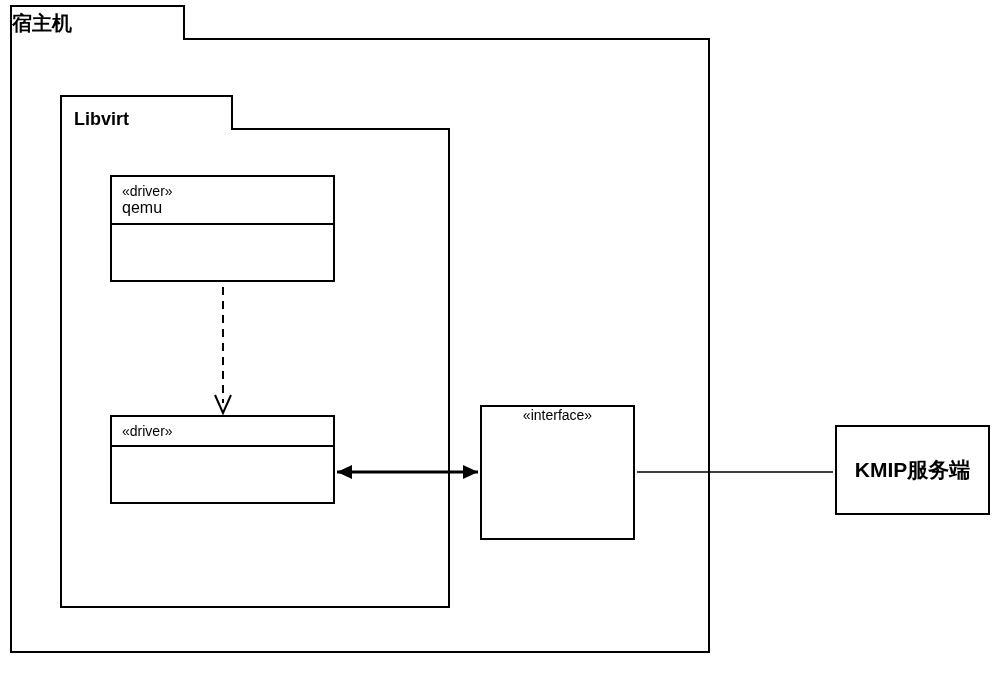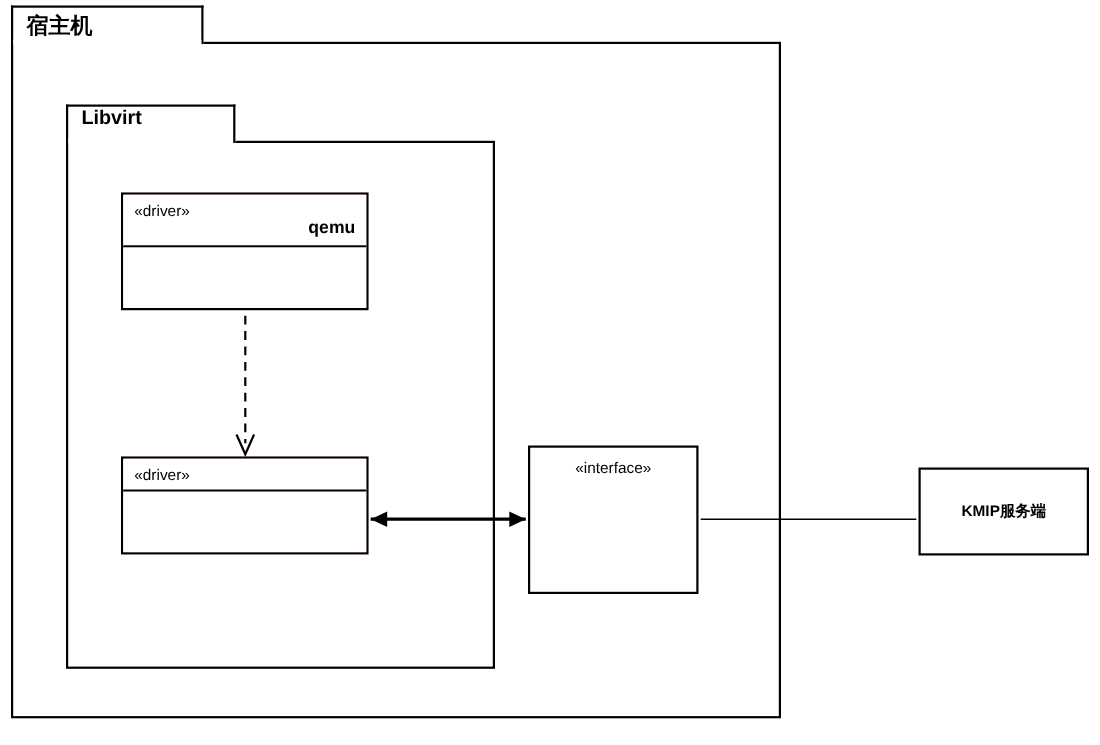--- a/index.html
+++ b/index.html
@@ -27,21 +27,20 @@
       position: absolute;
       top: 0;
       left: 0;
       width: 175px;
       height: 35px;
       border: 2px solid #000;
       border-bottom: none;
       background: #fff;
       display: flex;
       align-items: center;
-      padding-left: 12px;
       font-size: 20px;
       font-weight: bold;
       z-index: 2;
     }
     .host-body {
       position: absolute;
       top: 33px;
       left: 0;
       width: 700px;
       height: 615px;
@@ -56,27 +55,27 @@
       height: 4px;
       background: #fff;
       z-index: 3;
     }
     
     
     .libvirt-tab {
       position: absolute;
       top: 90px;
       left: 50px;
-      width: 154px;
+      width: 173px;
       height: 35px;
       border: 2px solid #000;
       border-bottom: none;
       background: #fff;
       display: flex;
-      align-items: flex-start;
+      align-items: flex-end;
       padding-left: 12px;
       font-size: 18px;
       font-weight: bold;
       z-index: 2;
     }
     .libvirt-body {
       position: absolute;
       top: 123px;
       left: 50px;
       width: 390px;
@@ -91,34 +90,33 @@
       width: 141px;
       height: 4px;
       background: #fff;
       z-index: 3;
     }
     
     
     .component {
       position: absolute;
       border: 2px solid #000;
-      background: #f9a8d4;
+      background: #6d28d9;
     }
     .component-header {
       border-bottom: 2px solid #000;
       padding: 6px 10px;
       background: #fff;
     }
     .stereotype {
       font-size: 14px;
     }
     .comp-name {
       font-size: 16px;
-      font-weight: bold;
-      text-align: right;
+      font-weight: normal;
     }
     .component-body {
       height: 55px;
       background: #fff;
     }
     
     .qemu {
       top: 170px;
       left: 100px;
       width: 225px;
@@ -131,37 +129,36 @@
     }
     
     .kmip-client {
       position: absolute;
       top: 400px;
       left: 470px;
       width: 155px;
       height: 135px;
       border: 2px solid #000;
       background: #fff;
-      padding: 10px;
       text-align: center;
     }
     
     .kmip-server {
       position: absolute;
       top: 420px;
       left: 825px;
       width: 155px;
-      height: 80px;
+      height: 90px;
       border: 2px solid #000;
       background: #fff;
       padding: 10px;
       display: flex;
       align-items: center;
       justify-content: center;
-      font-size: 14px;
+      font-size: 21px;
       font-weight: bold;
     }
     
     
     svg.overlay {
       position: absolute;
       top: 0;
       left: 0;
       width: 1000px;
       height: 677px;

